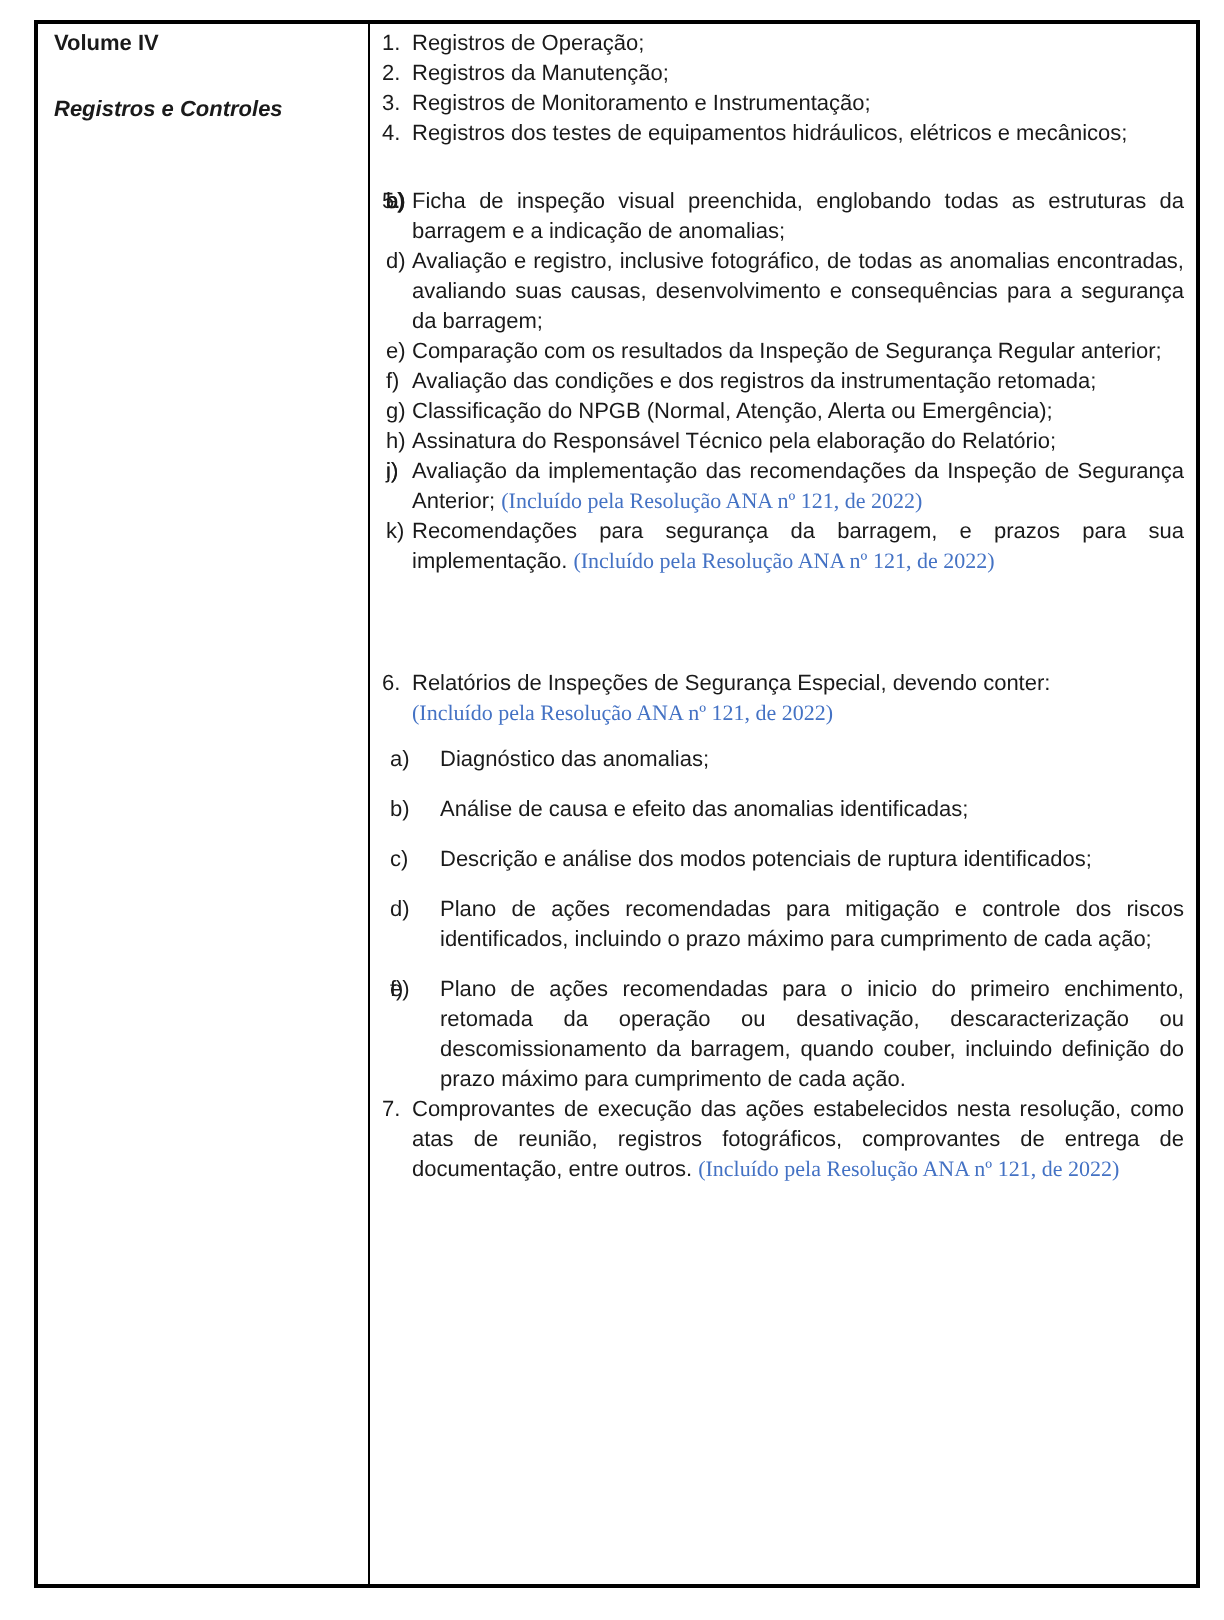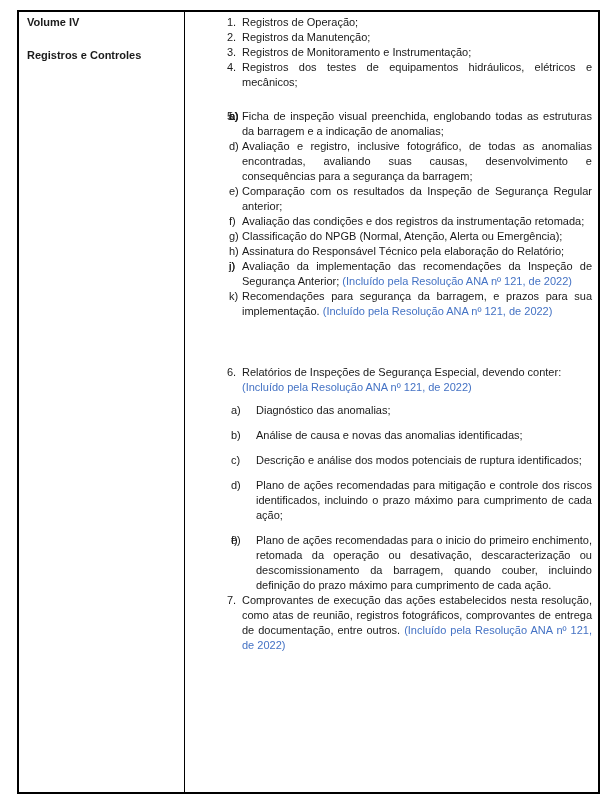--- a/index.html
+++ b/index.html
@@ -8,39 +8,38 @@
   body {
     width: 612px; height: 810px; background: #ffffff; position: relative;
     overflow: hidden;
     font-family: "Liberation Sans", "DejaVu Sans", sans-serif;
     color: var(--ink);
   }
   .doc-table {
     position: absolute; left: 17px; top: 10px; width: 583px; min-height: 784px;
     border: 2px solid var(--border); display: flex; align-items: stretch;
     background: #fff;
-    gap: 36px;
   }
   .cell-left {
     width: 166px; border-right: 1px solid var(--border);
     padding: 3px 8px; font-size: 11px; line-height: 15px;
   }
   .cell-right {
     flex: 1; padding: 3px 6px 4px 0; font-size: 11px; line-height: 15px;
   }
   .vol-title { font-weight: 700; }
-  .vol-sub   { font-weight: 700; margin-top: 18px; }
+  .vol-sub   { font-weight: 700; margin-top: 18px; font-style: italic; }
 
   .row { position: relative; text-align: justify; }
   .row .marker { position: absolute; top: 0; }
   .t-item { padding-left: 21px; } .t-item .marker { left: 6px; }
   .t-sub5 { padding-left: 21px; } .t-sub5 .marker { left: 8px; }
   .t-sub6 { padding-left: 35px; } .t-sub6 .marker { left: 10px; }
 
-  .added { color: var(--added); }
+  .added { color: var(--added); font-family: Liberation Serif, serif; }
   .block { display: block; }
 
   
   [data-name="item-5"] { margin-top: 19px; }
   [data-name="item-6"] { margin-top: 46px; }
   [data-name="sub-6-a"] { margin-top: 8px; }
   [data-name="sub-6-b"], [data-name="sub-6-c"], [data-name="sub-6-d"],
   [data-name="sub-6-e"], [data-name="sub-6-f"] { margin-top: 10px; }
 </style>
 </head>
@@ -64,21 +63,21 @@
         <div class="row t-sub5" data-name="sub-5-d"><span class="marker" data-name="list-marker">d)</span><span data-name="list-text"><span data-name="text-segment">Avaliação e registro, inclusive fotográfico, de todas as anomalias encontradas, avaliando suas causas, desenvolvimento e consequências para a segurança da barragem;</span></span></div>
         <div class="row t-sub5" data-name="sub-5-e"><span class="marker" data-name="list-marker">e)</span><span data-name="list-text"><span data-name="text-segment">Comparação com os resultados da Inspeção de Segurança Regular anterior;</span></span></div>
         <div class="row t-sub5" data-name="sub-5-f"><span class="marker" data-name="list-marker">f)</span><span data-name="list-text"><span data-name="text-segment">Avaliação das condições e dos registros da instrumentação retomada;</span></span></div>
         <div class="row t-sub5" data-name="sub-5-g"><span class="marker" data-name="list-marker">g)</span><span data-name="list-text"><span data-name="text-segment">Classificação do NPGB (Normal, Atenção, Alerta ou Emergência);</span></span></div>
         <div class="row t-sub5" data-name="sub-5-h"><span class="marker" data-name="list-marker">h)</span><span data-name="list-text"><span data-name="text-segment">Assinatura do Responsável Técnico pela elaboração do Relatório;</span></span></div>
         <div class="row t-sub5" data-name="sub-5-i"><span class="marker" data-name="list-marker">i)</span></div>
         <div class="row t-sub5" data-name="sub-5-j"><span class="marker" data-name="list-marker">j)</span><span data-name="list-text"><span data-name="text-segment">Avaliação da implementação das recomendações da Inspeção de Segurança Anterior; </span><span class="added" data-name="added-note">(Incluído pela Resolução ANA nº 121, de 2022)</span></span></div>
         <div class="row t-sub5" data-name="sub-5-k"><span class="marker" data-name="list-marker">k)</span><span data-name="list-text"><span data-name="text-segment">Recomendações para segurança da barragem, e prazos para sua implementação. </span><span class="added" data-name="added-note">(Incluído pela Resolução ANA nº 121, de 2022)</span></span></div>
         <div class="row t-item" data-name="item-6"><span class="marker" data-name="list-marker">6.</span><span data-name="list-text"><span data-name="text-segment">Relatórios de Inspeções de Segurança Especial, devendo conter:</span><span class="added block" data-name="added-note">(Incluído pela Resolução ANA nº 121, de 2022)</span></span></div>
         <div class="row t-sub6" data-name="sub-6-a"><span class="marker" data-name="list-marker">a)</span><span data-name="list-text"><span data-name="text-segment">Diagnóstico das anomalias;</span></span></div>
-        <div class="row t-sub6" data-name="sub-6-b"><span class="marker" data-name="list-marker">b)</span><span data-name="list-text"><span data-name="text-segment">Análise de causa e novas das anomalias identificadas;</span></span></div>
+        <div class="row t-sub6" data-name="sub-6-b"><span class="marker" data-name="list-marker">b)</span><span data-name="list-text"><span data-name="text-segment">Análise de causa e efeito das anomalias identificadas;</span></span></div>
         <div class="row t-sub6" data-name="sub-6-c"><span class="marker" data-name="list-marker">c)</span><span data-name="list-text"><span data-name="text-segment">Descrição e análise dos modos potenciais de ruptura identificados;</span></span></div>
         <div class="row t-sub6" data-name="sub-6-d"><span class="marker" data-name="list-marker">d)</span><span data-name="list-text"><span data-name="text-segment">Plano de ações recomendadas para mitigação e controle dos riscos identificados, incluindo o prazo máximo para cumprimento de cada ação;</span></span></div>
         <div class="row t-sub6" data-name="sub-6-e"><span class="marker" data-name="list-marker">e)</span></div>
         <div class="row t-sub6" data-name="sub-6-f"><span class="marker" data-name="list-marker">f)</span><span data-name="list-text"><span data-name="text-segment">Plano de ações recomendadas para o inicio do primeiro enchimento, retomada da operação ou desativação, descaracterização ou descomissionamento da barragem, quando couber, incluindo definição do prazo máximo para cumprimento de cada ação.</span></span></div>
         <div class="row t-item" data-name="item-7"><span class="marker" data-name="list-marker">7.</span><span data-name="list-text"><span data-name="text-segment">Comprovantes de execução das ações estabelecidos nesta resolução, como atas de reunião, registros fotográficos, comprovantes de entrega de documentação, entre outros. </span><span class="added" data-name="added-note">(Incluído pela Resolução ANA nº 121, de 2022)</span></span></div>
       </div>
   </div>
 </div>
 
 </body></html>

